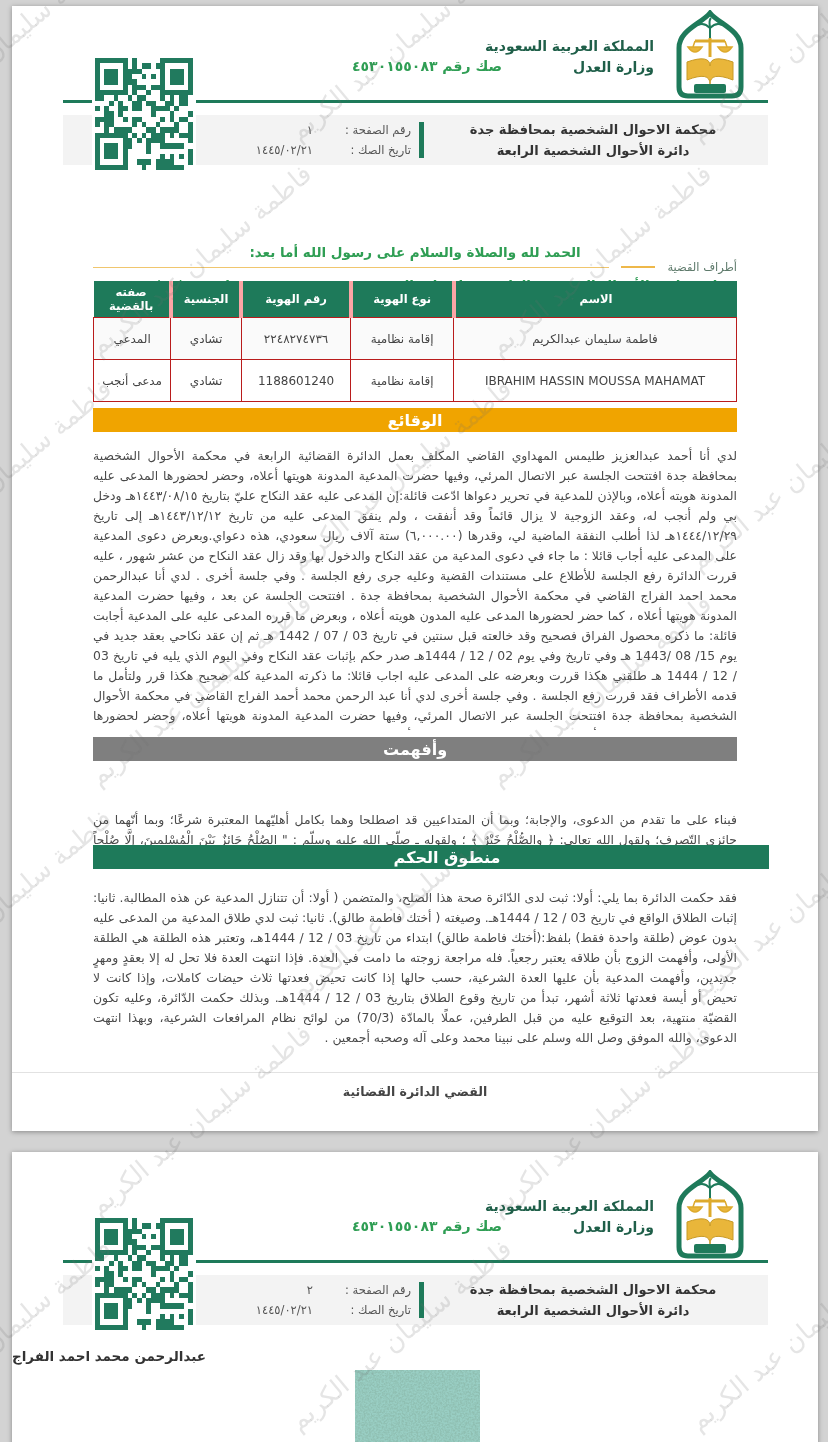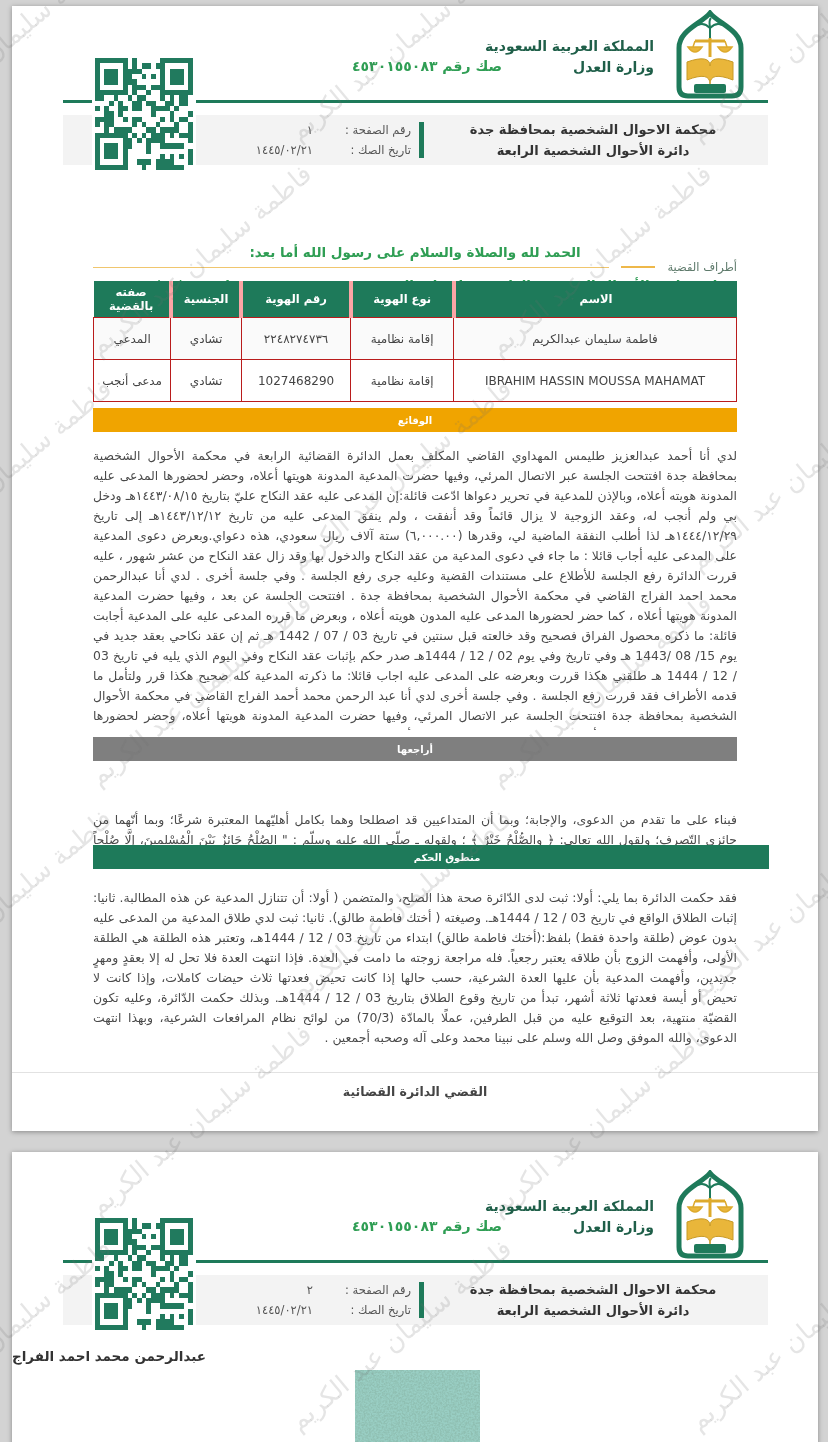--- a/index.html
+++ b/index.html
@@ -54,21 +54,21 @@
   table.parties th{background:#1e7a5a;color:#fff;font-weight:bold;height:34px;
       border-left:4px solid #fca5a5;font-size:11.5px;}
   table.parties th:last-child{border-left:none;}
   table.parties td{height:39px;text-align:center;color:#444;
       border:1px solid #b91c1c;background:#fff;}
   table.parties tr.r1 td{background:#fafafa;}
   .col-name{width:44%}.col-idtype{width:16%}.col-idnum{width:17%}
   .col-nat{width:11%}.col-role{width:12%}
 
   .banner{position:absolute;left:81px;width:644px;height:24px;color:#fff;
-      font-size:10px;font-weight:bold;display:flex;align-items:center;
+      font-size:16px;font-weight:bold;display:flex;align-items:center;
       justify-content:center;direction:rtl;}
   .banner.amber{background:#f0a400;top:402px;}
   .banner.grey{background:#7f7f7f;top:731px;}
   .banner.green{background:#1e7a5a;top:839px;padding-left:32px;}
 
   .para{position:absolute;left:81px;width:644px;direction:rtl;text-align:justify;
       font-size:12.4px;line-height:20px;color:#4a4a4a;overflow:hidden;}
   .para.facts{top:440px;height:284px;}
   .para.reasons{top:768px;height:58px;margin-top:36px;}
   .para.ruling{top:882px;height:158px;}
@@ -613,31 +613,31 @@
     <tr class="r1">
       <td>فاطمة سليمان عبدالكريم</td>
       <td>إقامة نظامية</td>
       <td>٢٢٤٨٢٧٤٧٣٦</td>
       <td>تشادي</td>
       <td>المدعي</td>
     </tr>
     <tr class="r2">
       <td>IBRAHIM HASSIN MOUSSA MAHAMAT</td>
       <td>إقامة نظامية</td>
-      <td>1027468290</td>
+      <td>1188601240</td>
       <td>تشادي</td>
       <td>مدعى أنجب</td>
     </tr>
   </tbody>
     </table>
 
   <div class="banner amber">الوقائع</div>
   <div class="para facts">لدي أنا أحمد عبدالعزيز طليمس المهداوي القاضي المكلف بعمل الدائرة القضائية الرابعة في محكمة الأحوال الشخصية بمحافظة جدة افتتحت الجلسة عبر الاتصال المرئي، وفيها حضرت المدعية المدونة هويتها أعلاه، وحضر لحضورها المدعى عليه المدونة هويته أعلاه، وبالإذن للمدعية في تحرير دعواها ادّعت قائلة:إن المدعى عليه عقد النكاح عليّ بتاريخ ١٤٤٣/٠٨/١٥هـ ودخل بي ولم أنجب له، وعقد الزوجية لا يزال قائماً وقد أنفقت ، ولم ينفق المدعى عليه من تاريخ ١٤٤٣/١٢/١٢هـ إلى تاريخ ١٤٤٤/١٢/٢٩هـ لذا أطلب النفقة الماضية لي، وقدرها (٦,٠٠٠.٠٠) ستة آلاف ريال سعودي، هذه دعواي.وبعرض دعوى المدعية على المدعى عليه أجاب قائلا : ما جاء في دعوى المدعية من عقد النكاح والدخول بها وقد زال عقد النكاح من عشر شهور ، عليه قررت الدائرة رفع الجلسة للأطلاع على مستندات القضية وعليه جرى رفع الجلسة . وفي جلسة أخرى . لدي أنا عبدالرحمن محمد احمد الفراج القاضي في محكمة الأحوال الشخصية بمحافظة جدة . افتتحت الجلسة عن بعد ، وفيها حضرت المدعية المدونة هويتها أعلاه ، كما حضر لحضورها المدعى عليه المدون هويته أعلاه ، وبعرض ما قرره المدعى عليه على المدعية أجابت قائلة: ما ذكره محصول الفراق فصحيح وقد خالعته قبل سنتين في تاريخ 03 / 07 / 1442 هـ ثم إن عقد نكاحي بعقد جديد في يوم 15/ 08 /1443 هـ وفي تاريخ وفي يوم 02 / 12 / 1444هـ صدر حكم بإثبات عقد النكاح وفي اليوم الذي يليه في تاريخ 03 / 12 / 1444 هـ طلقني هكذا قررت وبعرضه على المدعى عليه اجاب قائلا: ما ذكرته المدعية كله صحيح هكذا قرر ولتأمل ما قدمه الأطراف فقد قررت رفع الجلسة . وفي جلسة أخرى لدي أنا عبد الرحمن محمد أحمد الفراج القاضي في محكمة الأحوال الشخصية بمحافظة جدة افتتحت الجلسة عبر الاتصال المرئي، وفيها حضرت المدعية المدونة هويتها أعلاه، وحضر لحضورها المدعي عليه المدونة هويته أعلاه، وقد قررت المدعية قائلة: إني أطالب بالنفقة من تاريخ ١٤٤٣/١٢/١٢ هـ إلى تاريخ ١٤٤٤/١٢/02 هـ هكذا قررت وبمداولة الصلح بين الطرفين قرر المدعى عليه قائلا: لقد اتصلت بأخي المدعية في تاريخ 03 / 12 / 1444 هـ وقلت له (أختك فاطمة طالق) وكان ذلك في طهر لم أجامعها فيه وهو الطلاق الأول ولم أراجعها هكذا قرر وبعرضه على المدعية أجابت قائلة: ما ذكره المدعى عليه صحيح هكذا قررت فاصطلح الطرفان على ما يلي: أولا : أن تتنازل المدعية عن هذه المطالبة. ثانيا: إثبات الطلاق الواقع في تاريخ 03 / 12 / 1444 هـ. وصيغته (أختك فاطمة طالق) هكذا اصطلحا</div>
 
-  <div class="banner grey">أراجعها</div>
+  <div class="banner grey">وأفهمت</div>
   <div class="para reasons">فبناء على ما تقدم من الدعوى، والإجابة؛ وبما أن المتداعيين قد اصطلحا وهما بكامل أهليّهما المعتبرة شرعًا؛ وبما أنّهما من جائزي التّصرف؛ ولقول الله تعالى: ﴿ والصُّلْحُ خَيْرٌ ﴾ ؛ ولقوله ـ صلّى الله عليه وسلّم : " الصُلْحُ جَائِزٌ بَيْنَ الْمُسْلِمِينَ، إِلَّا صُلْحاً حَرَّمَ حَلَالٍ، أَوْ أَحَلَّ حَرَاماً " من أجل ذلك كلِّه.</div>
 
   <div class="banner green">منطوق الحكم</div>
   <div class="para ruling">فقد حكمت الدائرة بما يلي: أولا: ثبت لدى الدّائرة صحة هذا الصلح، والمتضمن ( أولا: أن تتنازل المدعية عن هذه المطالبة. ثانيا: إثبات الطلاق الواقع في تاريخ 03 / 12 / 1444هـ. وصيغته ( أختك فاطمة طالق). ثانيا: ثبت لدي طلاق المدعية من المدعى عليه بدون عوض (طلقة واحدة فقط) بلفظ:(أختك فاطمة طالق) ابتداء من تاريخ 03 / 12 / 1444هـ، وتعتبر هذه الطلقة هي الطلقة الأولى، وأفهمت الزوج بأن طلاقه يعتبر رجعياً. فله مراجعة زوجته ما دامت في العدة. فإذا انتهت العدة فلا تحل له إلا بعقدٍ ومهرٍ جديدين، وأفهمت المدعية بأن عليها العدة الشرعية، حسب حالها إذا كانت تحيض فعدتها ثلاث حيضات كاملات، وإذا كانت لا تحيض أو أيسة فعدتها ثلاثة أشهر، تبدأ من تاريخ وقوع الطلاق بتاريخ 03 / 12 / 1444هـ. وبذلك حكمت الدّائرة، وعليه تكون القضيّة منتهية، بعد التوقيع عليه من قبل الطرفين، عملًا بالمادّة (70/3) من لوائح نظام المرافعات الشرعية، وبهذا انتهت الدعوى، والله الموفق وصل الله وسلم على نبينا محمد وعلى آله وصحبه أجمعين .</div>
 
   <div class="footer-line"></div>
   <div class="sig-title">القضي الدائرة القضائية</div>
 </div>
 
 <div class="page page2">

